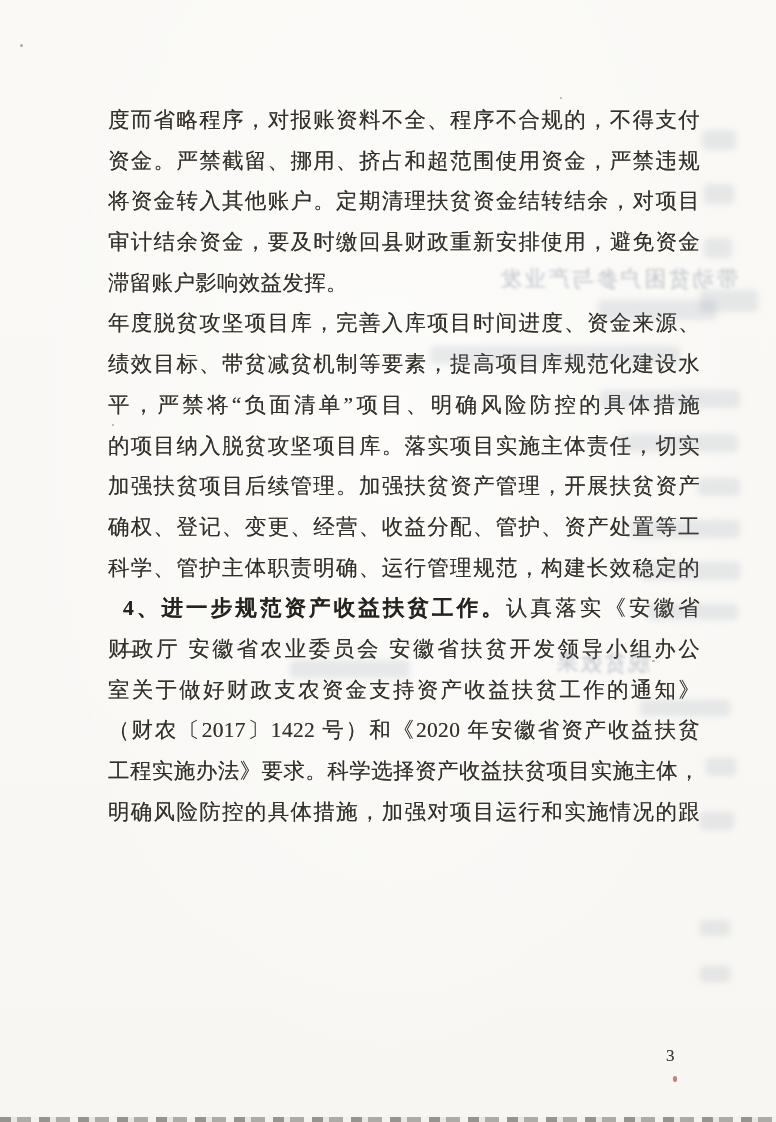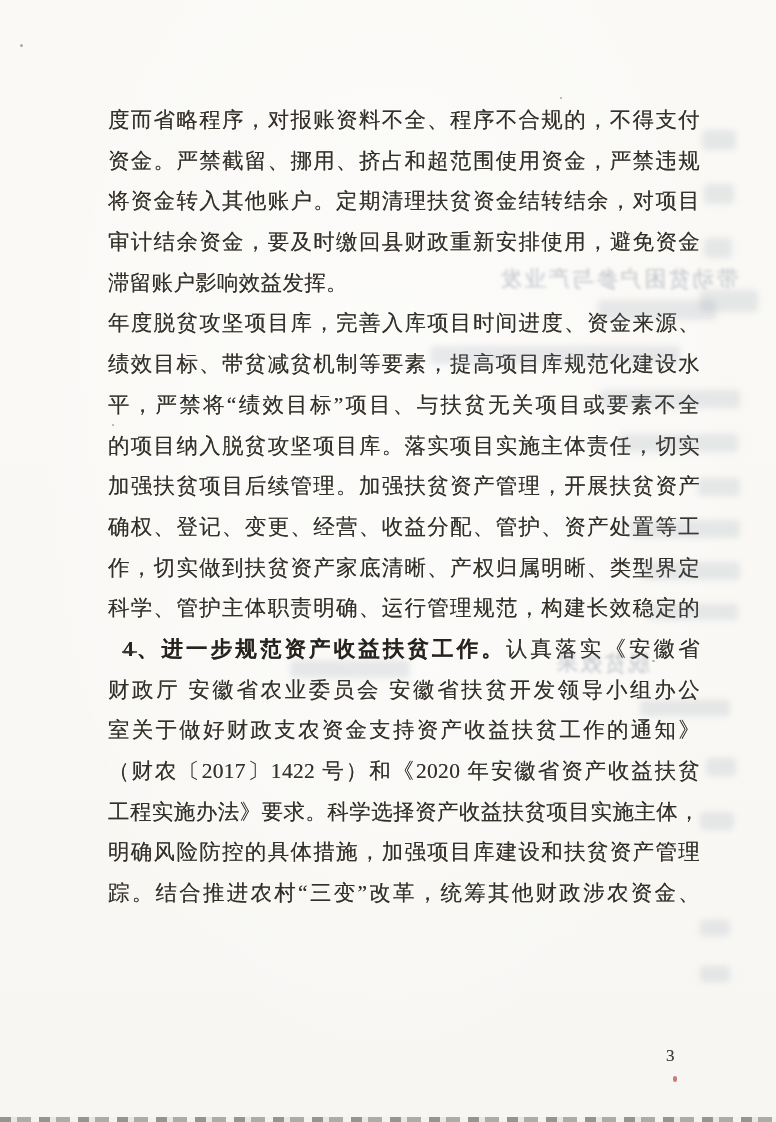--- a/index.html
+++ b/index.html
@@ -81,36 +81,34 @@
       <div class="line">度而省略程序，对报账资料不全、程序不合规的，不得支付</div>
       <div class="line">资金。严禁截留、挪用、挤占和超范围使用资金，严禁违规</div>
       <div class="line">将资金转入其他账户。定期清理扶贫资金结转结余，对项目</div>
       <div class="line">审计结余资金，要及时缴回县财政重新安排使用，避免资金</div>
       <div class="line last">滞留账户影响效益发挥。</div>
     </div>
 
     <div>
       <div class="line">年度脱贫攻坚项目库，完善入库项目时间进度、资金来源、</div>
       <div class="line">绩效目标、带贫减贫机制等要素，提高项目库规范化建设水</div>
-      <div class="line">平，严禁将“绩效目标”项目、与扶贫无关项目或要素不全</div>
+      <div class="line">平，严禁将“负面清单”项目、明确风险防控的具体措施</div>
       <div class="line">的项目纳入脱贫攻坚项目库。落实项目实施主体责任，切实</div>
       <div class="line">加强扶贫项目后续管理。加强扶贫资产管理，开展扶贫资产</div>
       <div class="line">确权、登记、变更、经营、收益分配、管护、资产处置等工</div>
-      <div class="line">作，切实做到扶贫资产家底清晰、产权归属明晰、类型界定</div>
       <div class="line">科学、管护主体职责明确、运行管理规范，构建长效稳定的</div>
     </div>
 
     <div>
       <div class="line indent"><span class="b">4、进一步规范资产收益扶贫工作。</span><span>认真落实《安徽省</span></div>
       <div class="line">财政厅 安徽省农业委员会 安徽省扶贫开发领导小组办公</div>
       <div class="line">室关于做好财政支农资金支持资产收益扶贫工作的通知》</div>
       <div class="line">（财农〔2017〕1422 号）和《2020 年安徽省资产收益扶贫</div>
       <div class="line">工程实施办法》要求。科学选择资产收益扶贫项目实施主体，</div>
-      <div class="line">明确风险防控的具体措施，加强项目库建设和扶贫资产管理</div>
-      <div class="line">踪。结合推进农村“三变”改革，统筹其他财政涉农资金、</div>
+      <div class="line">明确风险防控的具体措施，加强对项目运行和实施情况的跟</div>
     </div>
 
   </div>
 
   <div class="pagenum">3</div>
 
   <div class="ghost" style="top:264px;left:398px;width:340px;">带动贫困户参与产业发</div>
   <div class="ghost" style="top:648px;left:420px;width:230px;">脱贫效果</div>
 
   <div class="blob" style="top:130px;left:702px;width:34px;height:20px;"></div>

